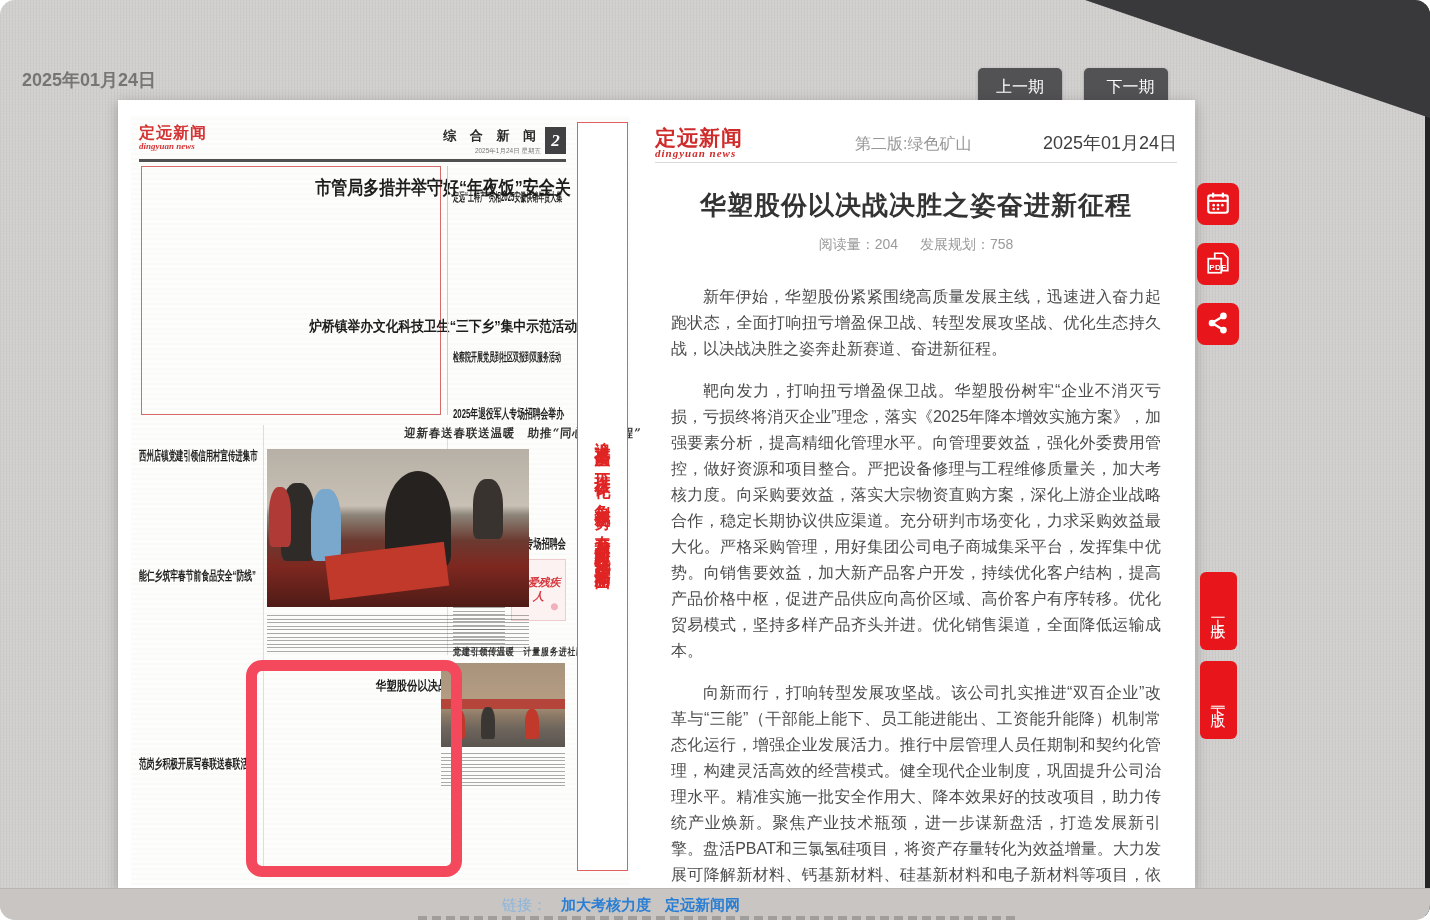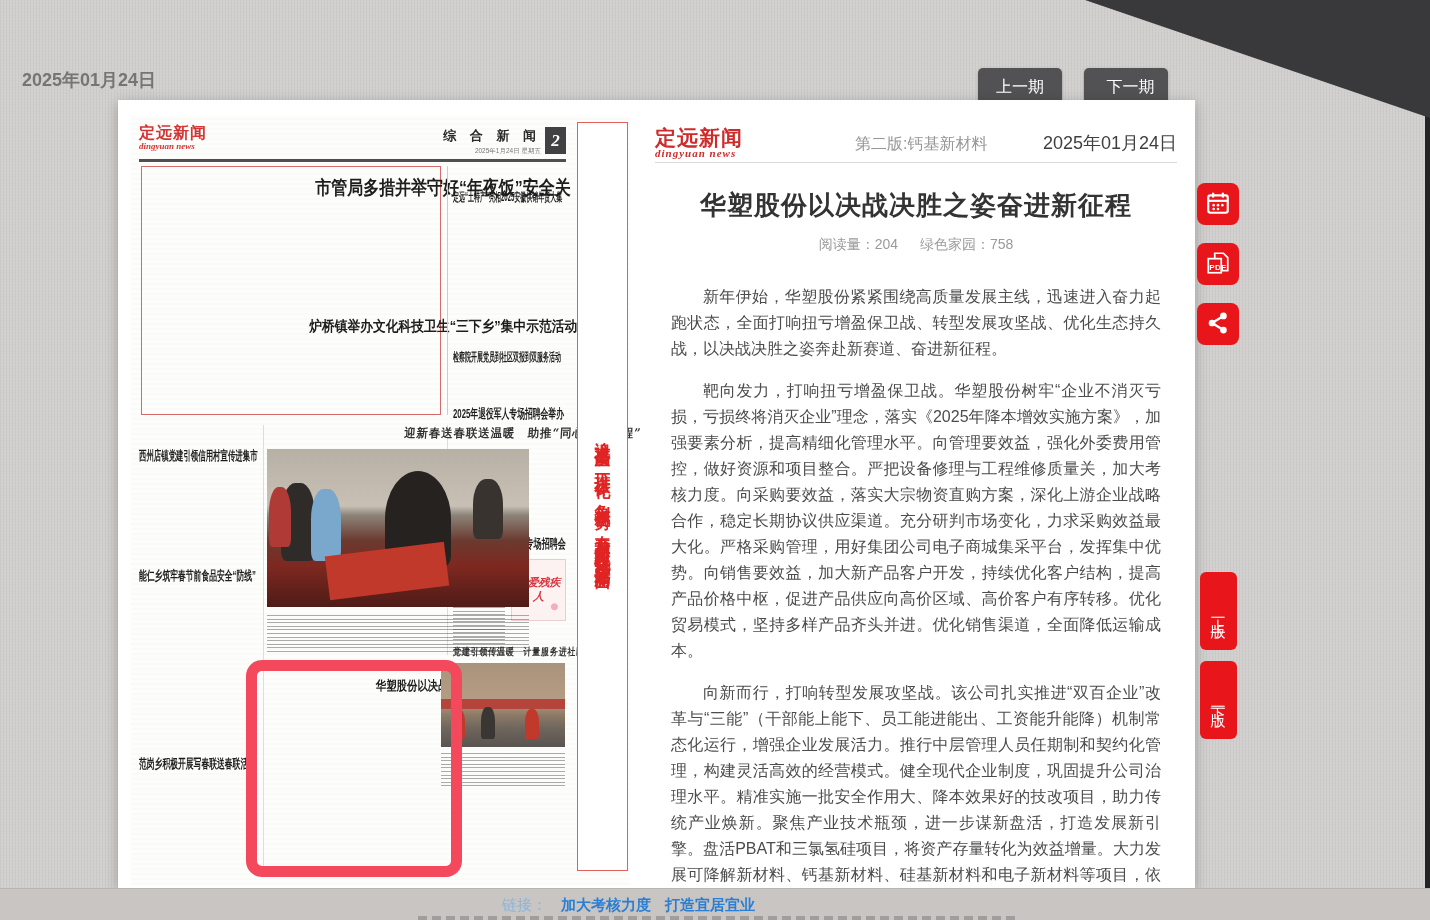--- a/index.html
+++ b/index.html
@@ -1,21 +1,21 @@
 <!DOCTYPE html>
 <html><head>
 <meta charset="utf-8">
 <style>
   html,body{margin:0;padding:0;}
   body{width:1430px;height:920px;overflow:hidden;font-family:"Liberation Sans",sans-serif;}
   .stage{position:relative;width:1430px;height:920px;overflow:hidden;
     background-color:#d2d0ce;
     background-image:
       repeating-linear-gradient(0deg, rgba(255,255,255,.05) 0 1px, transparent 1px 3px),
-      repeating-linear-gradient(90deg, rgba(0,0,0,.04) 0 1px, transparent 1px 3px);}
+      repeating-linear-gradient(90deg, rgba(0,0,0,.04) 0 1px, transparent 1px 3px); border-radius: 15px;}
   .corner{position:absolute;top:0;right:0;width:345px;height:118px;background:#39393b;
     clip-path:polygon(0 0,100% 0,100% 100%);z-index:3;}
   .edge{position:absolute;top:0;right:0;width:5px;height:920px;background:#242426;z-index:2;}
   .top-date{position:absolute;left:22px;top:68px;font-size:18px;font-weight:bold;color:#757575;}
   .issue-btn{position:absolute;top:68px;width:84px;height:36px;background:#525254;border:none;
     color:#fff;font-size:16px;text-align:center;line-height:36px;border-radius:5px;cursor:pointer;
     font-family:"Liberation Sans",sans-serif;box-shadow:0 1px 3px rgba(0,0,0,.25);}
   .issue-btn.prev{left:978px;}
   .issue-btn.next{left:1084px;padding-left:15px;}
 
@@ -204,26 +204,26 @@
       <div class="np-banner">
         <span>追求高质量　推进一体化　争创新优势　奋力开创新阶段现代化美好定远新局面</span>
       </div>
 
       <div class="hl"></div>
     </div>
 
     <div class="reader">
       <span class="r-logo-cn">定远新闻</span>
       <span class="r-logo-en">dingyuan news</span>
-      <span class="r-edition">第二版:钙基新材料</span>
+      <span class="r-edition">第二版:绿色矿山</span>
       <span class="r-date">2025年01月24日</span>
       <div class="r-divider"></div>
       <div class="r-title">华塑股份以决战决胜之姿奋进新征程</div>
       <div class="r-meta">
-        <span>阅读量：</span><span>204</span><span class="gap"></span><span>绿色家园：</span><span>758</span>
+        <span>阅读量：</span><span>204</span><span class="gap"></span><span>发展规划：</span><span>758</span>
       </div>
       <div class="r-body">
         <p>新年伊始，华塑股份紧紧围绕高质量发展主线，迅速进入奋力起跑状态，全面打响扭亏增盈保卫战、转型发展攻坚战、优化生态持久战，以决战决胜之姿奔赴新赛道、奋进新征程。</p>
         <p>靶向发力，打响扭亏增盈保卫战。华塑股份树牢“企业不消灭亏损，亏损终将消灭企业”理念，落实《2025年降本增效实施方案》，加强要素分析，提高精细化管理水平。向管理要效益，强化外委费用管控，做好资源和项目整合。严把设备修理与工程维修质量关，加大考核力度。向采购要效益，落实大宗物资直购方案，深化上游企业战略合作，稳定长期协议供应渠道。充分研判市场变化，力求采购效益最大化。严格采购管理，用好集团公司电子商城集采平台，发挥集中优势。向销售要效益，加大新产品客户开发，持续优化客户结构，提高产品价格中枢，促进产品供应向高价区域、高价客户有序转移。优化贸易模式，坚持多样产品齐头并进。优化销售渠道，全面降低运输成本。</p>
         <p>向新而行，打响转型发展攻坚战。该公司扎实推进“双百企业”改革与“三能”（干部能上能下、员工能进能出、工资能升能降）机制常态化运行，增强企业发展活力。推行中层管理人员任期制和契约化管理，构建灵活高效的经营模式。健全现代企业制度，巩固提升公司治理水平。精准实施一批安全作用大、降本效果好的技改项目，助力传统产业焕新。聚焦产业技术瓶颈，进一步谋新盘活，打造发展新引擎。盘活PBAT和三氯氢硅项目，将资产存量转化为效益增量。大力发展可降解新材料、钙基新材料、硅基新材料和电子新材料等项目，依托现有创新资源和产业基础，开辟低碳能源、先进材料新领域、新赛道。统筹编制《“十五五”发展规划》，积极探索新模式、新动能、新产业。</p>
         <p>利剑出鞘，打响优化生态持久战。华塑股份坚持走生态优先、绿色低碳发展之路，强化生产过程管控，开展“跑冒滴漏”整治，筑牢绿色低碳发展基石。履行国企社会责任，扩绿、兴绿、护绿并举，打造宜居宜业“绿色家园”。推进绿电绿证交易，优化用能结构，在安徽省“绿色工厂”“绿色矿山”基础上，积极组织申报国家级“绿</p>
       </div>
     </div>
   </div>
 
@@ -266,18 +266,18 @@
     <span>上一版</span>
   </button>
   <button class="vbtn" style="top:661px;">
     <span>下一版</span>
   </button>
 
   <div class="footer">
     <div class="f-row">
       <span class="f-label">链接：</span>
       <a class="f-link">加大考核力度</a>
-      <a class="f-link">打造宜居宜业</a>
+      <a class="f-link">定远新闻网</a>
     </div>
   </div>
   <div class="footer-cut"></div>
 
 </div>
 
 </body></html>

